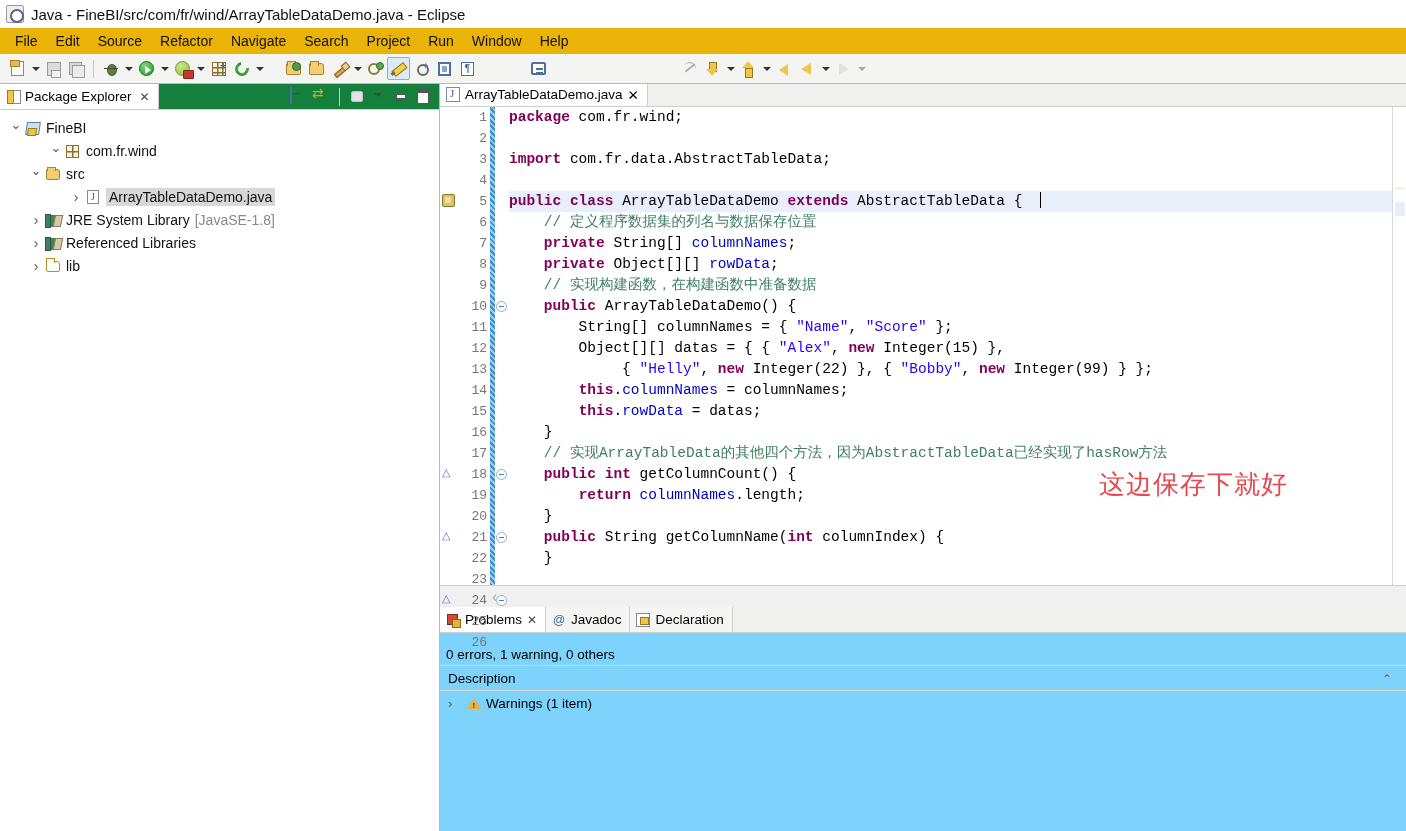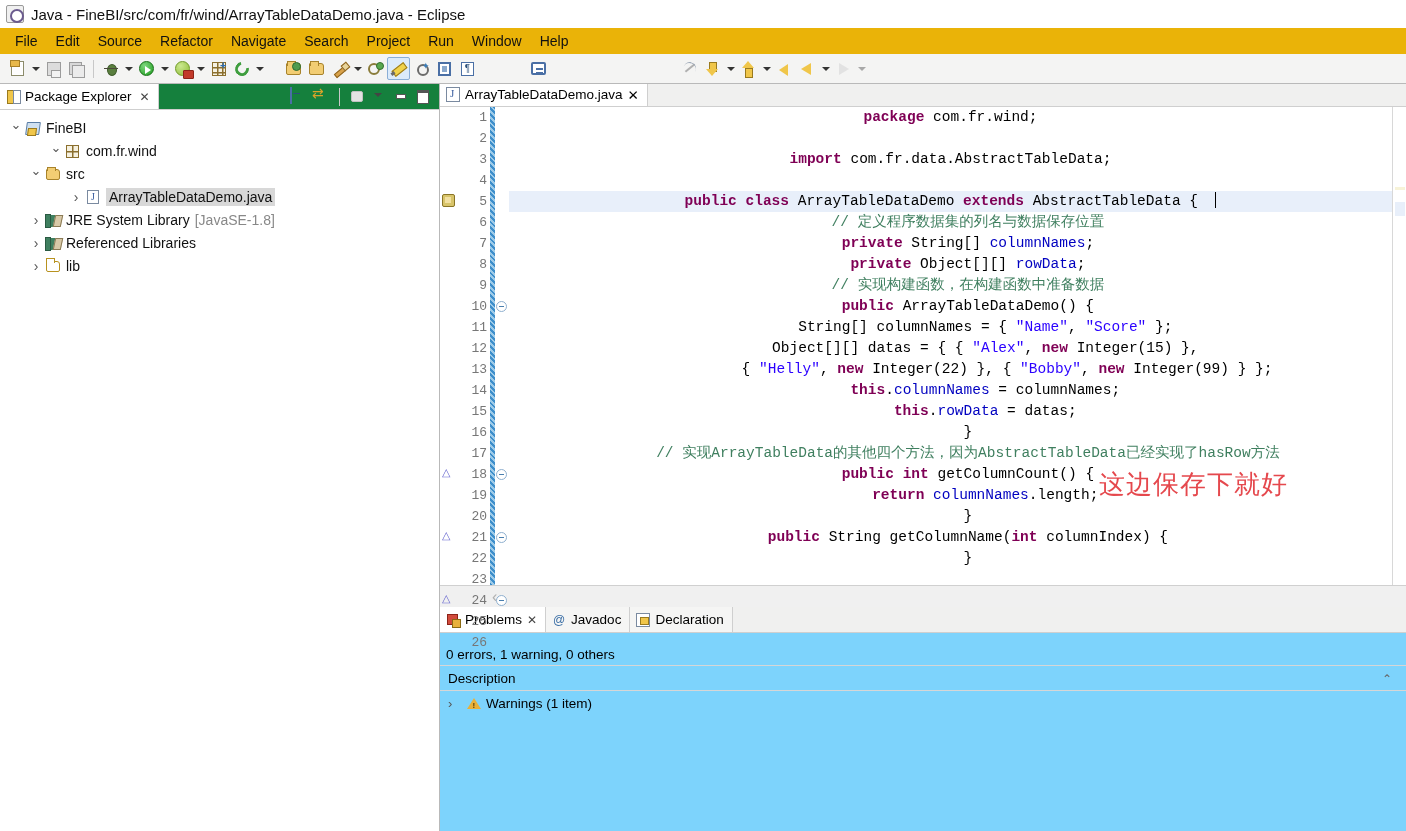--- a/index.html
+++ b/index.html
@@ -492,21 +492,21 @@
     width: 14px; flex: none; background: #ffffff;
     border-left: 1px solid #d8d8d8; position: relative;
   }
   .ov-mark {
     position: absolute; left: 2px; width: 10px; height: 3px;
   }
 
   .line {
     height: 21px; line-height: 21px;
     font-family: "Liberation Mono", monospace; font-size: 14.5px;
-    white-space: pre; color: #000; text-align: center;
+    white-space: pre; color: #000;
   }
   .line.current { background: #e8effa; }
   .gline { height: 21px; line-height: 21px; }
 
   .kw { color: #7f0055; font-weight: bold; }
   .str { color: #2a00ff; }
   .cmt { color: #3f7f5f; }
   .fld { color: #0000c0; }
 
   .fold-mark {

